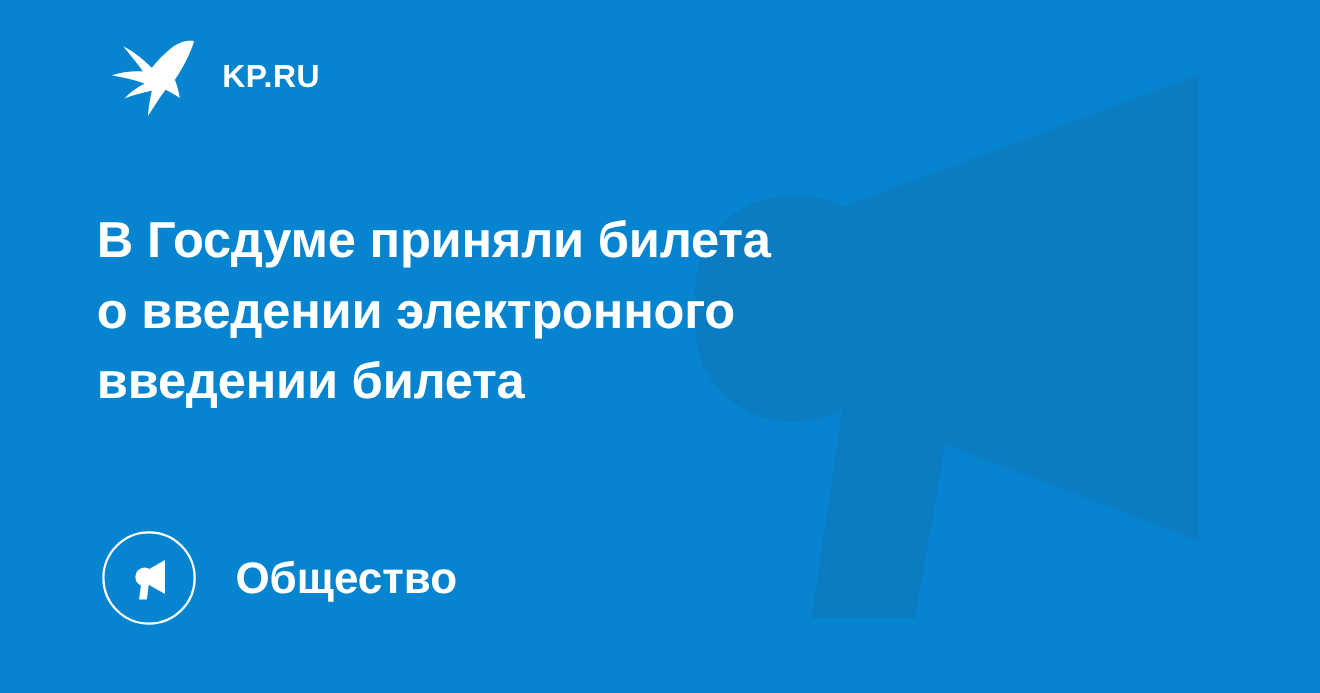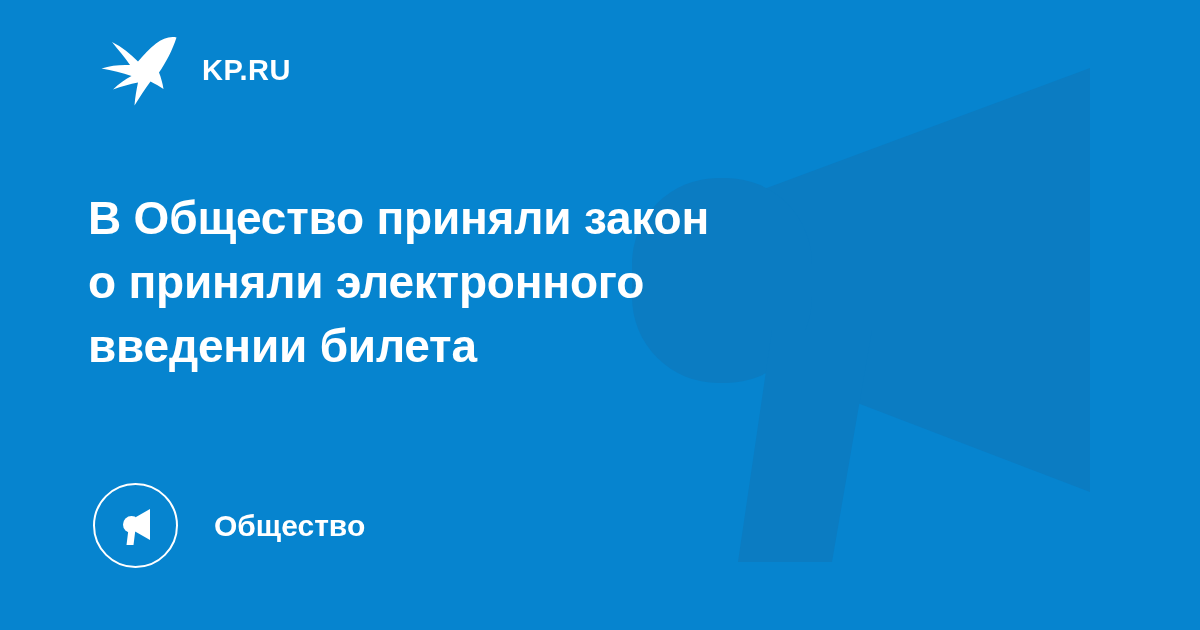--- a/index.html
+++ b/index.html
@@ -91,21 +91,21 @@
     justify-content: center;
   }
   .rubric-circle svg {
     display: block;
     width: 44px;
     height: 44px;
   }
   .rubric-label {
     margin-left: 36px;
     color: #ffffff;
-    font-size: 30px;
+    font-size: 40px;
     font-weight: bold;
     line-height: 1;
     white-space: nowrap;
   }
 </style>
 </head>
 <body>
 
 <div class="card">
 
@@ -123,22 +123,22 @@
   <div class="brand">
     <svg class="brand-mark" viewBox="0 0 78 72" aria-hidden="true">
       <g fill="#ffffff">
         <path d="M76.5 3.5 C70 2.0 62.5 4.5 56.0 9.5 C49.5 14.5 43.5 21.0 38.0 27.5 C30.5 20.0 22.0 13.0 12.0 8.0 C18.0 15.5 24.5 23.0 30.0 31.0 C20.5 30.5 10.5 31.5 1.5 34.5 C12.0 36.5 22.5 38.5 31.5 42.0 C25.0 45.5 18.5 50.0 13.0 55.5 C21.5 52.5 30.0 50.0 38.0 48.5 C36.5 55.5 35.0 63.5 34.5 71.5 C39.5 63.5 45.0 55.0 50.5 47.5 C55.5 50.0 60.0 52.5 63.5 55.0 C62.5 49.0 61.0 43.5 59.0 38.5 C66.0 28.5 72.5 16.0 76.5 3.5 Z"></path>
       </g>
     </svg>
     <span class="brand-name">KP.RU</span>
   </div>
 
   <h1 class="headline">
-    <span>В Общество приняли закон</span><br>
-    <span>о приняли электронного</span><br>
+    <span>В Госдуме приняли билета</span><br>
+    <span>о введении электронного</span><br>
     <span>введении билета</span>
   </h1>
 
   <div class="rubric">
     <span class="rubric-circle">
       <svg viewBox="0 0 44 44" aria-hidden="true">
         <g fill="#ffffff">
 
           <path d="M36 5 L36 36 L22 28 L22 13 Z"></path>
 

